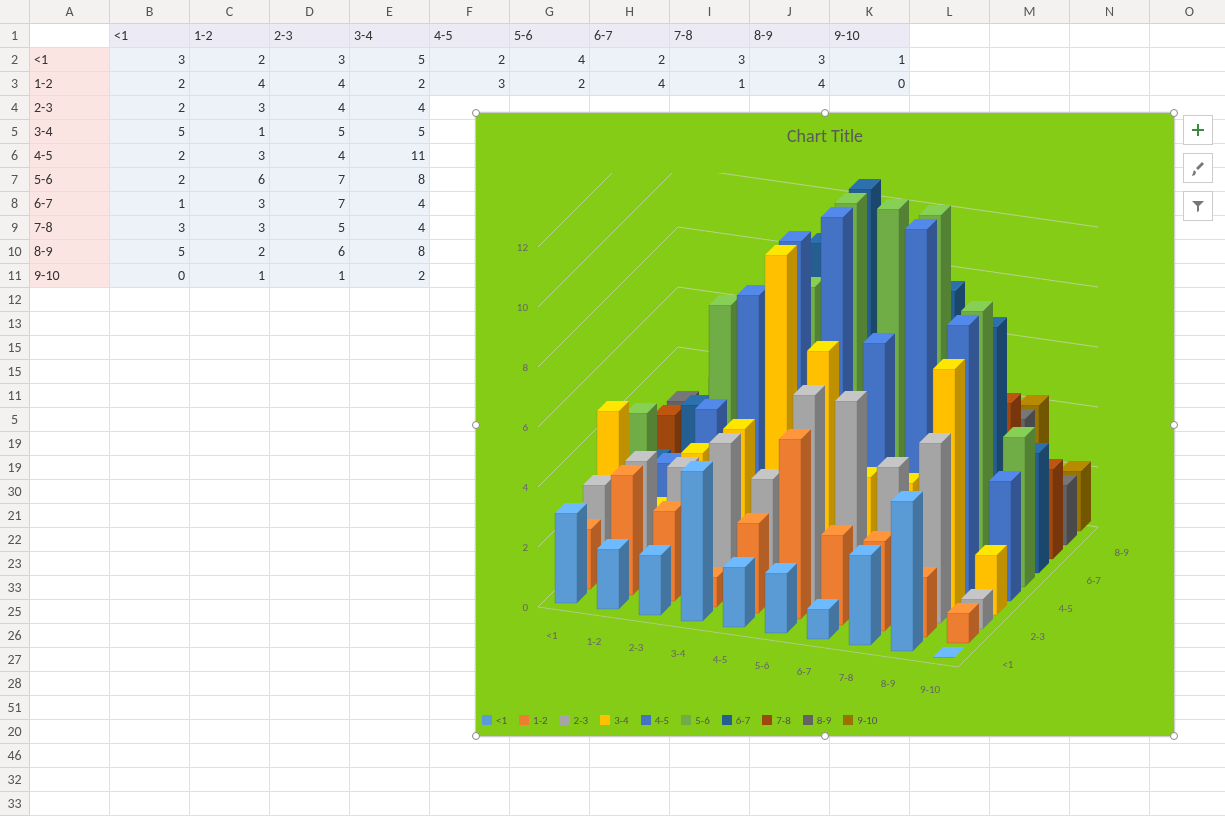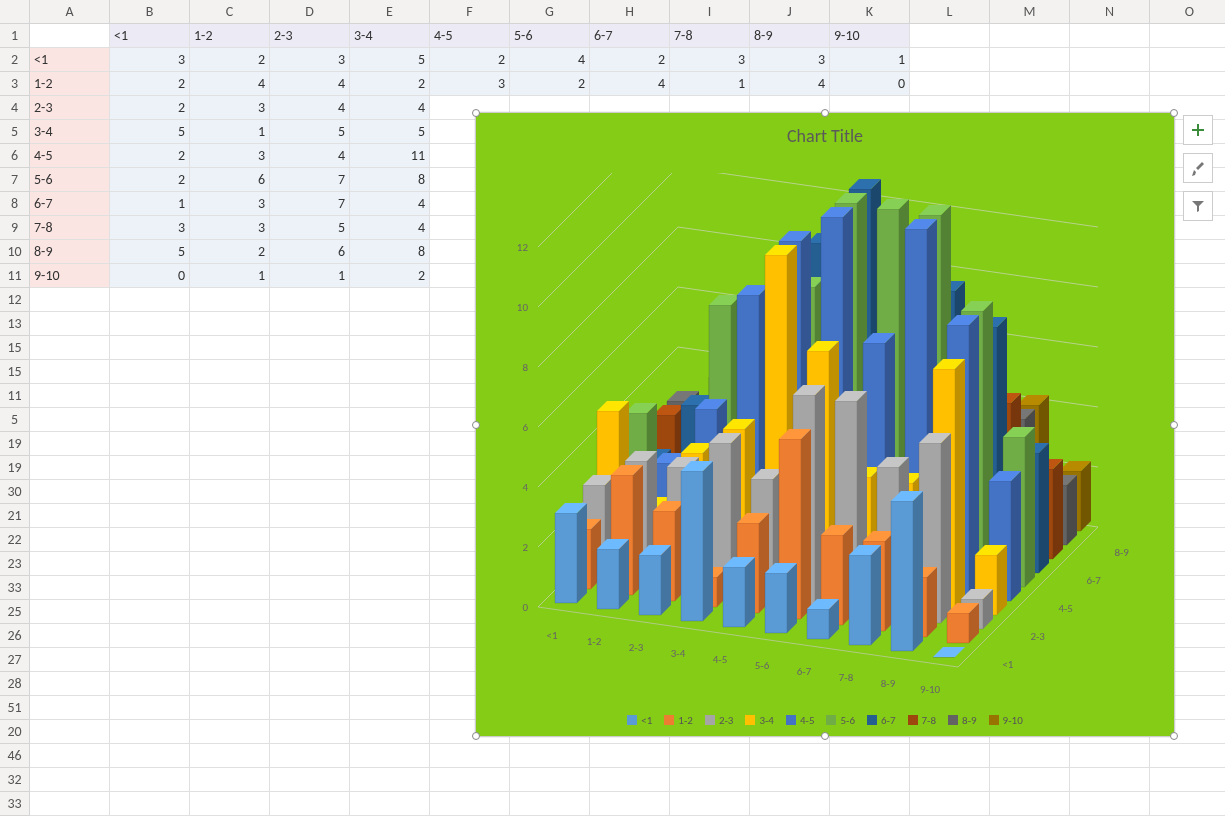--- a/index.html
+++ b/index.html
@@ -82,21 +82,21 @@
     width: 640px; height: 520px;
   }
   .axis-label, .depth-label, .tick-label {
     font-size: 11px;
     fill: #666;
   }
   .legend {
     position: absolute;
     bottom: 8px;
     left: 0; right: 0;
-    text-align: center;
+    text-align: left;
     font-size: 11px;
     color: #555;
   }
   .legend span { display: inline-flex; align-items: center; margin: 0 6px; }
   .sw { width: 10px; height: 10px; display: inline-block; margin-right: 4px; }
 
   
   .chart-tools {
     position: absolute;
     left: 1183px;

